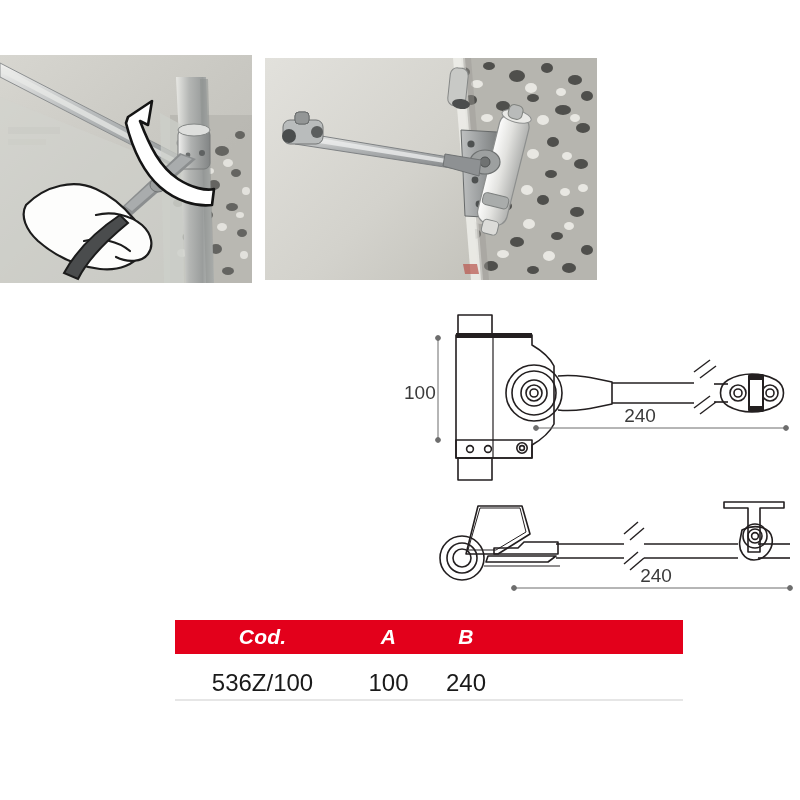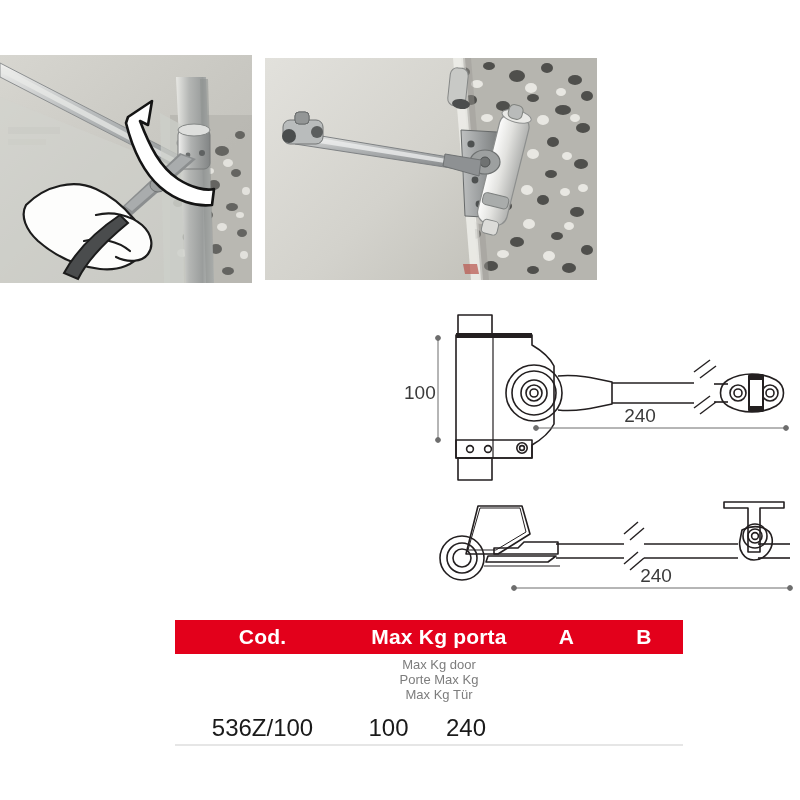--- a/index.html
+++ b/index.html
@@ -54,20 +54,21 @@
     background: #e3001b;
     height: 34px;
     align-items: center;
   }
   .table-header-bar .th {
     color: #ffffff;
     font-size: 21px;
     font-weight: bold;
     text-align: center;
     letter-spacing: 0.2px;
+    font-style: italic;
   }
   .col-cod   { width: 175px; }
   .col-maxkg { width: 178px; }
   .col-a     { width: 77px; }
   .col-b     { width: 78px; }
 
   .table-subtitles {
     display: flex;
     padding-top: 3px;
   }
@@ -441,32 +442,26 @@
       <circle cx="352" cy="98" r="2.4"></circle>
     </g>
     <text class="dim-text" x="218" y="92" text-anchor="middle">240</text>
   </svg>
 </div>
 
 <div id="spec-table">
 
   <div class="table-header-bar">
     <div class="th col-cod">Cod.</div>
-    <div class="th col-maxkg">Max Kg porta</div>
     <div class="th col-a">A</div>
     <div class="th col-b">B</div>
   </div>
 
   <div class="table-subtitles">
     <div class="col-cod"></div>
-    <div class="col-maxkg subtitle-stack">
-      <div>Max Kg door</div>
-      <div>Porte Max Kg</div>
-      <div>Max Kg Tür</div>
-    </div>
     <div class="col-a"></div>
     <div class="col-b"></div>
   </div>
 
   <div class="table-data-row">
     <div class="td col-cod">536Z/100</div>
     <div class="td col-a">100</div>
     <div class="td col-b">240</div>
   </div>
 

